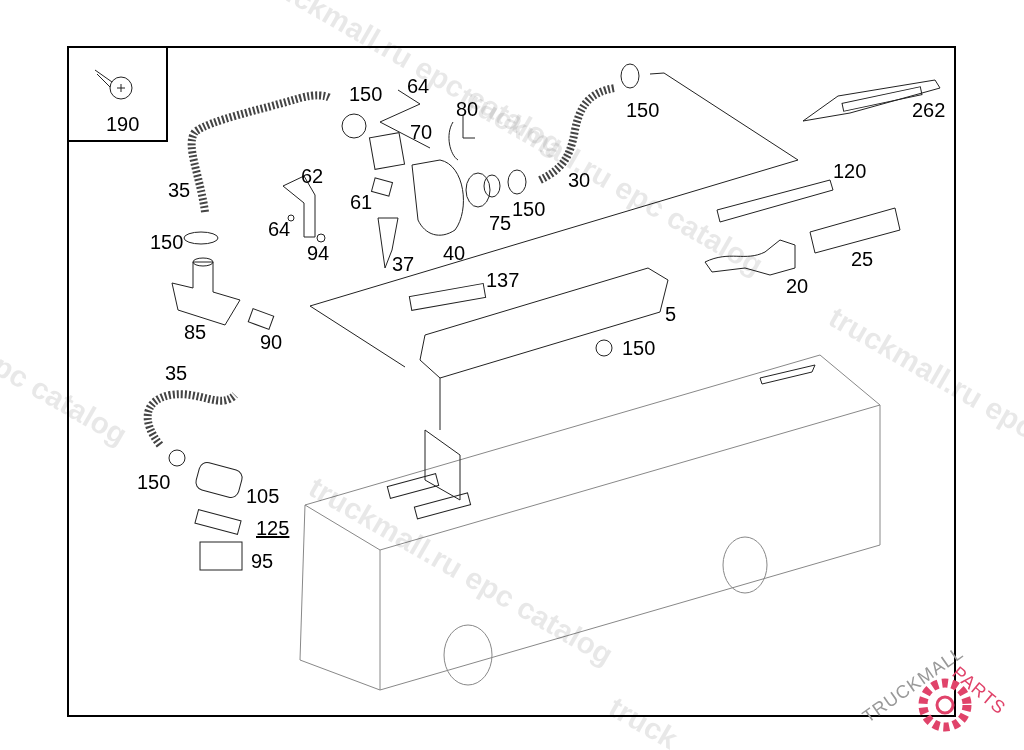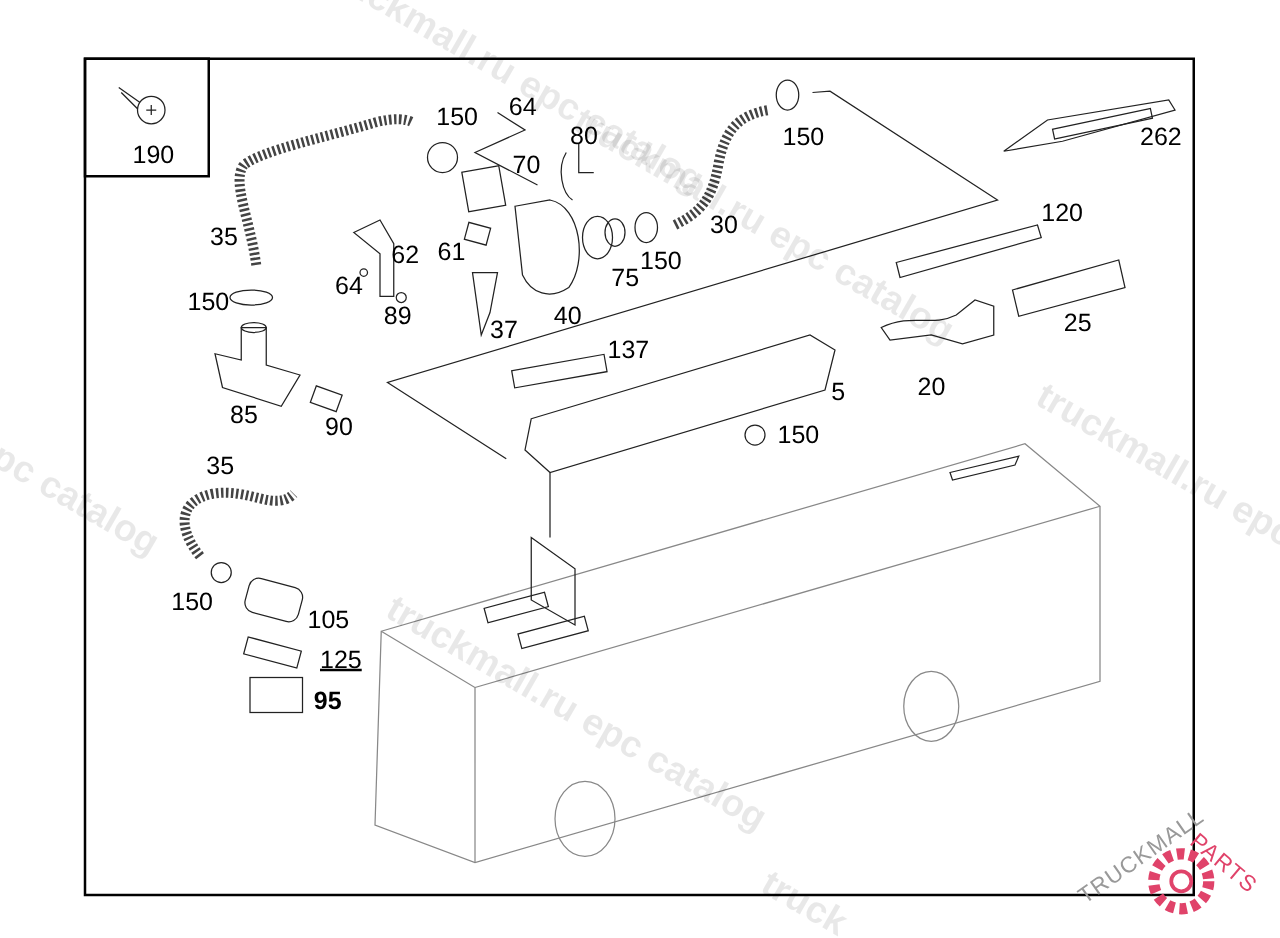--- a/index.html
+++ b/index.html
@@ -92,46 +92,46 @@
       <circle cx="945" cy="705" r="8" fill="#fff" stroke="#e0436a" stroke-width="3"></circle>
     </g>
   </svg>
 
   <div id="labels">
       <div class="lbl" style="left: 106px; top: 116px;">190</div>
       <div class="lbl" style="left: 168px; top: 182px;">35</div>
       <div class="lbl" style="left: 150px; top: 234px;">150</div>
       <div class="lbl" style="left: 184px; top: 324px;">85</div>
       <div class="lbl" style="left: 260px; top: 334px;">90</div>
-      <div class="lbl" style="left: 313px; top: 168px; margin-top: 28px;">62</div>
+      <div class="lbl" style="left: 301px; top: 168px;">62</div>
       <div class="lbl" style="left: 268px; top: 221px;">64</div>
-      <div class="lbl" style="left: 307px; top: 245px;">89</div>
+      <div class="lbl" style="left: 307px; top: 245px;">94</div>
       <div class="lbl" style="left: 350px; top: 194px;">61</div>
       <div class="lbl" style="left: 392px; top: 256px;">37</div>
       <div class="lbl" style="left: 349px; top: 86px;">150</div>
       <div class="lbl" style="left: 407px; top: 78px;">64</div>
       <div class="lbl" style="left: 410px; top: 124px;">70</div>
       <div class="lbl" style="left: 456px; top: 101px; text-align: right;">80</div>
       <div class="lbl" style="left: 443px; top: 245px;">40</div>
       <div class="lbl" style="left: 489px; top: 215px; text-align: center;">75</div>
       <div class="lbl" style="left: 512px; top: 201px;">150</div>
       <div class="lbl" style="left: 568px; top: 172px;">30</div>
       <div class="lbl" style="left: 626px; top: 102px;">150</div>
       <div class="lbl" style="left: 912px; top: 102px;">262</div>
       <div class="lbl" style="left: 833px; top: 163px;">120</div>
       <div class="lbl" style="left: 851px; top: 251px;">25</div>
-      <div class="lbl" style="left: 734px; top: 278px; margin-top: 24px;">20</div>
+      <div class="lbl" style="left: 786px; top: 278px;">20</div>
       <div class="lbl" style="left: 486px; top: 272px;">137</div>
       <div class="lbl" style="left: 665px; top: 306px;">5</div>
       <div class="lbl" style="left: 622px; top: 340px;">150</div>
       <div class="lbl" style="left: 165px; top: 365px;">35</div>
       <div class="lbl" style="left: 137px; top: 474px;">150</div>
       <div class="lbl" style="left: 246px; top: 488px;">105</div>
       <div class="lbl" style="left: 256px; top: 520px; text-decoration: underline;">125</div>
-      <div class="lbl" style="left: 251px; top: 553px; font-weight: bold;">95</div>
+      <div class="lbl" style="left: 251px; top: 553px;">95</div>
     </div>
   <div id="wms">
       <div class="wm" style="left: 270px; top: -40px; transform: rotate(30deg);">truckmall.ru epc catalog</div>
       <div class="wm" style="left: 470px; top: 80px; transform: rotate(30deg);">truckmall.ru epc catalog</div>
       <div class="wm" style="left: -10px; top: 340px; transform: rotate(30deg);">epc catalog</div>
       <div class="wm" style="left: 320px; top: 470px; transform: rotate(30deg);">truckmall.ru epc catalog</div>
       <div class="wm" style="left: 840px; top: 300px; transform: rotate(30deg);">truckmall.ru epc</div>
       <div class="wm" style="left: 620px; top: 690px; transform: rotate(30deg);">truck</div>
     </div>
 

